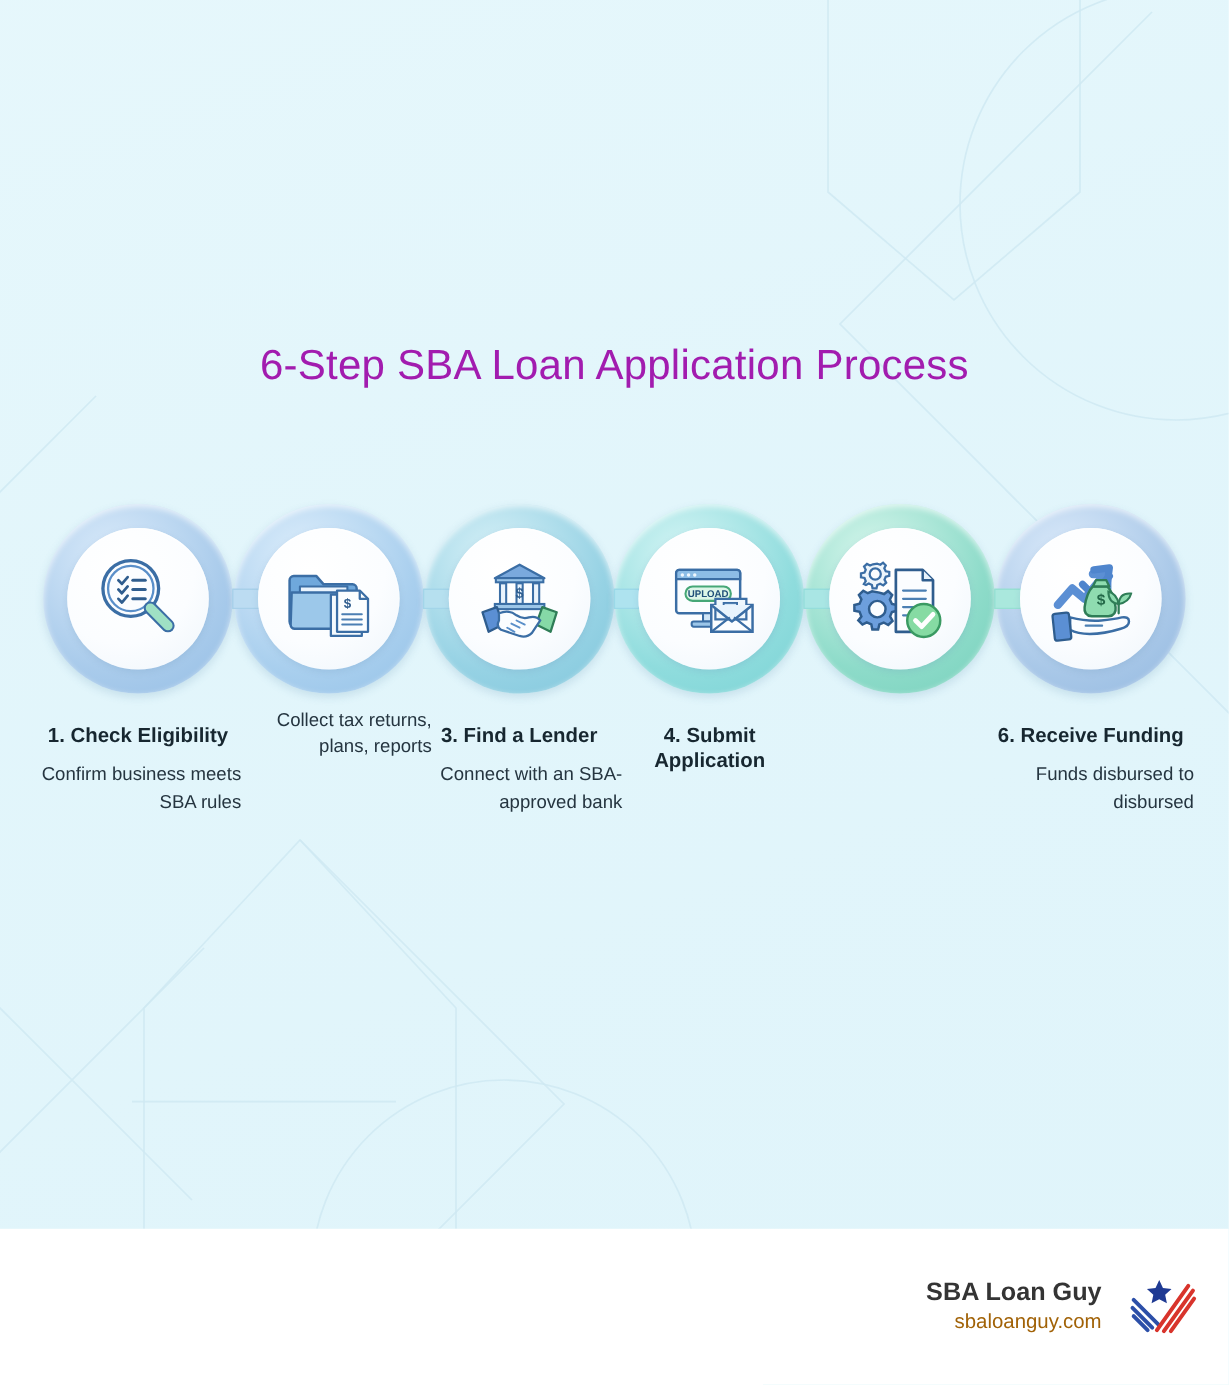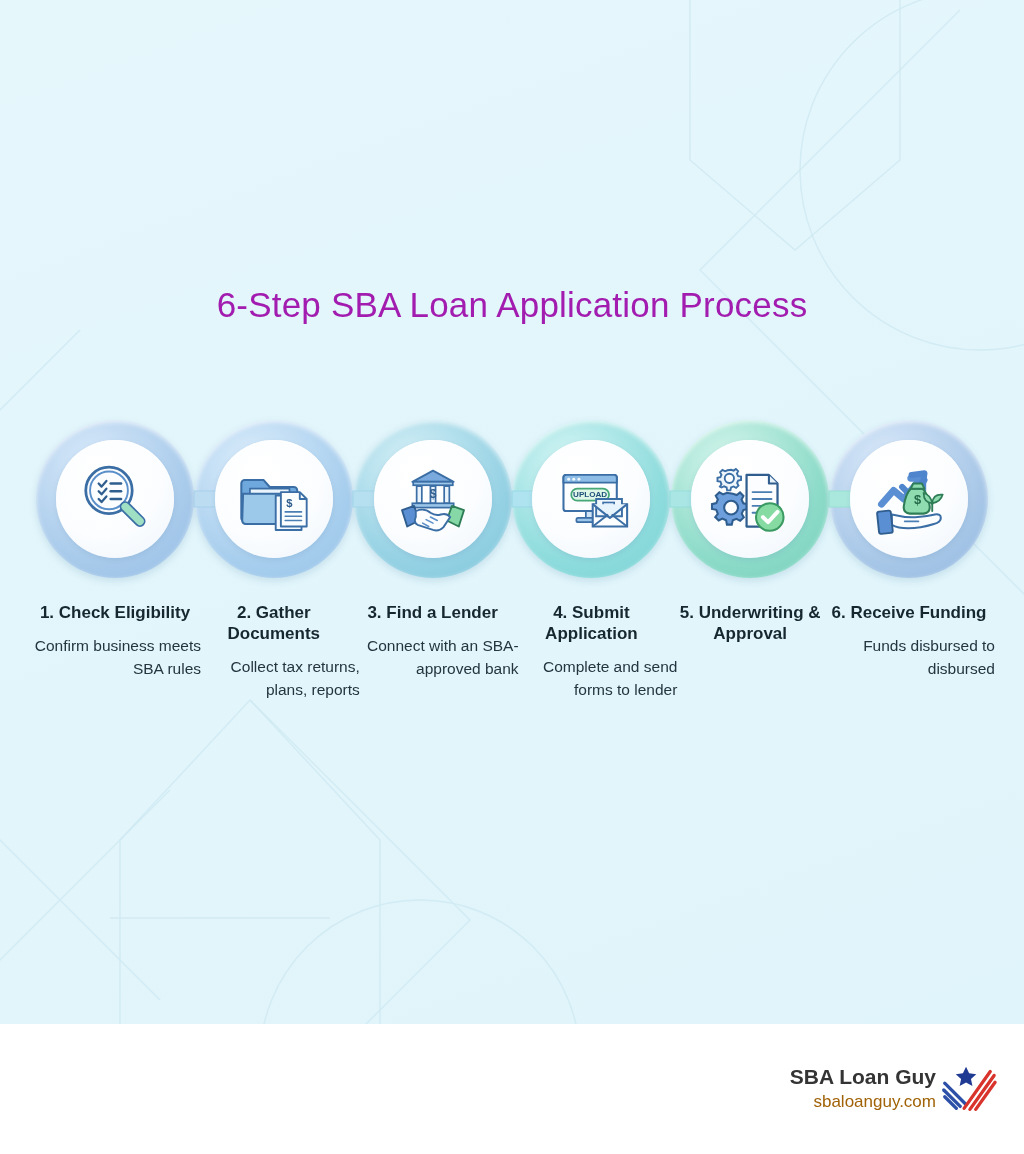--- a/index.html
+++ b/index.html
@@ -148,20 +148,21 @@
     width: 1024px;
     height: 130px;
     background: #ffffff;
     display: flex;
     align-items: center;
     justify-content: flex-end;
   }
   #brand {
     display: flex;
     align-items: center;
+    gap: 18px;
     padding-right: 26px;
   }
   #brand-text { text-align: right; }
   #brand-name {
     font-size: 21px;
     font-weight: bold;
     color: #343434;
     line-height: 1.15;
   }
   #brand-url {
@@ -240,21 +241,20 @@
             <path d="M80 42 v8 h8" fill="none" stroke="#3b6ea5" stroke-width="2.2" stroke-linejoin="round"></path>
             <text x="68" y="59" font-family="'Liberation Sans',sans-serif" font-size="13" font-weight="bold" fill="#2f5d8e" text-anchor="middle">$</text>
             <g stroke="#4b7fb3" stroke-width="1.9" stroke-linecap="round">
               <path d="M63 65 h19"></path>
                 <path d="M63 70 h19"></path>
                 <path d="M63 75 h19"></path>
             </g>
           </svg>
         </div>
       </div>
-      <div class="step-title">2. Gather Documents</div>
       <div class="step-desc">Collect tax returns, plans, reports</div>
       <div class="arrow" style="right:-42px;">
         <svg viewBox="0 0 44 38">
           <path d="M2 11 H26 V3 L42 19 L26 35 V27 H2 Z" fill="#b6e0ef" stroke="#a3d5e9" stroke-width="1.2" stroke-linejoin="round"></path>
         </svg>
       </div>
     </div>
 
     <div class="step">
       <div class="circle" style="background:radial-gradient(circle at 36% 28%, #d6f0f7 0%, #96d2e4 62%, #7fc6db 100%);">
@@ -306,21 +306,20 @@
             <rect x="33" y="72" width="34" height="5" rx="2" fill="#9cc6e9" stroke="#3b6ea5" stroke-width="2"></rect>
             <path d="M52 56 h40 v26 H52 z" fill="#fbfdff" stroke="#3b6ea5" stroke-width="2.4"></path>
             <path d="M56 50 h30 v20 H56 z" fill="#eef7fd" stroke="#3b6ea5" stroke-width="2.2"></path>
             <rect x="64" y="54" width="13" height="11" fill="#cfe5f7" stroke="#3b6ea5" stroke-width="1.8"></rect>
             <path d="M52 56 L72 72 L92 56" fill="#e8f4fd" stroke="#3b6ea5" stroke-width="2.4" stroke-linejoin="round"></path>
             <path d="M52 82 L70 68 M92 82 L74 68" stroke="#3b6ea5" stroke-width="2.2" fill="none"></path>
           </svg>
         </div>
       </div>
       <div class="step-title">4. Submit Application</div>
-      <div class="step-desc">Complete and send forms to lender</div>
       <div class="arrow" style="right:-42px;">
         <svg viewBox="0 0 44 38">
           <path d="M2 11 H26 V3 L42 19 L26 35 V27 H2 Z" fill="#a9e6e4" stroke="#95dedb" stroke-width="1.2" stroke-linejoin="round"></path>
         </svg>
       </div>
     </div>
 
     <div class="step">
       <div class="circle" style="background:radial-gradient(circle at 36% 28%, #d6f6ec 0%, #8ddbc9 62%, #76d0bb 100%);">
         <div class="disc">
@@ -339,21 +338,20 @@
               <path d="M53 42 h22"></path>
                 <path d="M53 50 h22"></path>
                 <path d="M53 58 h22"></path>
                 <path d="M53 66 h14"></path>
             </g>
             <circle cx="73" cy="71" r="16" fill="#86dba3" stroke="#3a9a62" stroke-width="2.4"></circle>
             <path d="M65 71 l6 6 l11 -12" fill="none" stroke="#ffffff" stroke-width="4.6" stroke-linecap="round" stroke-linejoin="round"></path>
           </svg>
         </div>
       </div>
-      <div class="step-title">5. Underwriting &amp; Approval</div>
       <div class="arrow" style="right:-42px;">
         <svg viewBox="0 0 44 38">
           <path d="M2 11 H26 V3 L42 19 L26 35 V27 H2 Z" fill="#aae8dd" stroke="#96e0d2" stroke-width="1.2" stroke-linejoin="round"></path>
         </svg>
       </div>
     </div>
 
     <div class="step">
       <div class="circle" style="background:radial-gradient(circle at 36% 28%, #dbeafa 0%, #a9c8e8 62%, #92b8e0 100%);">
         <div class="disc">

